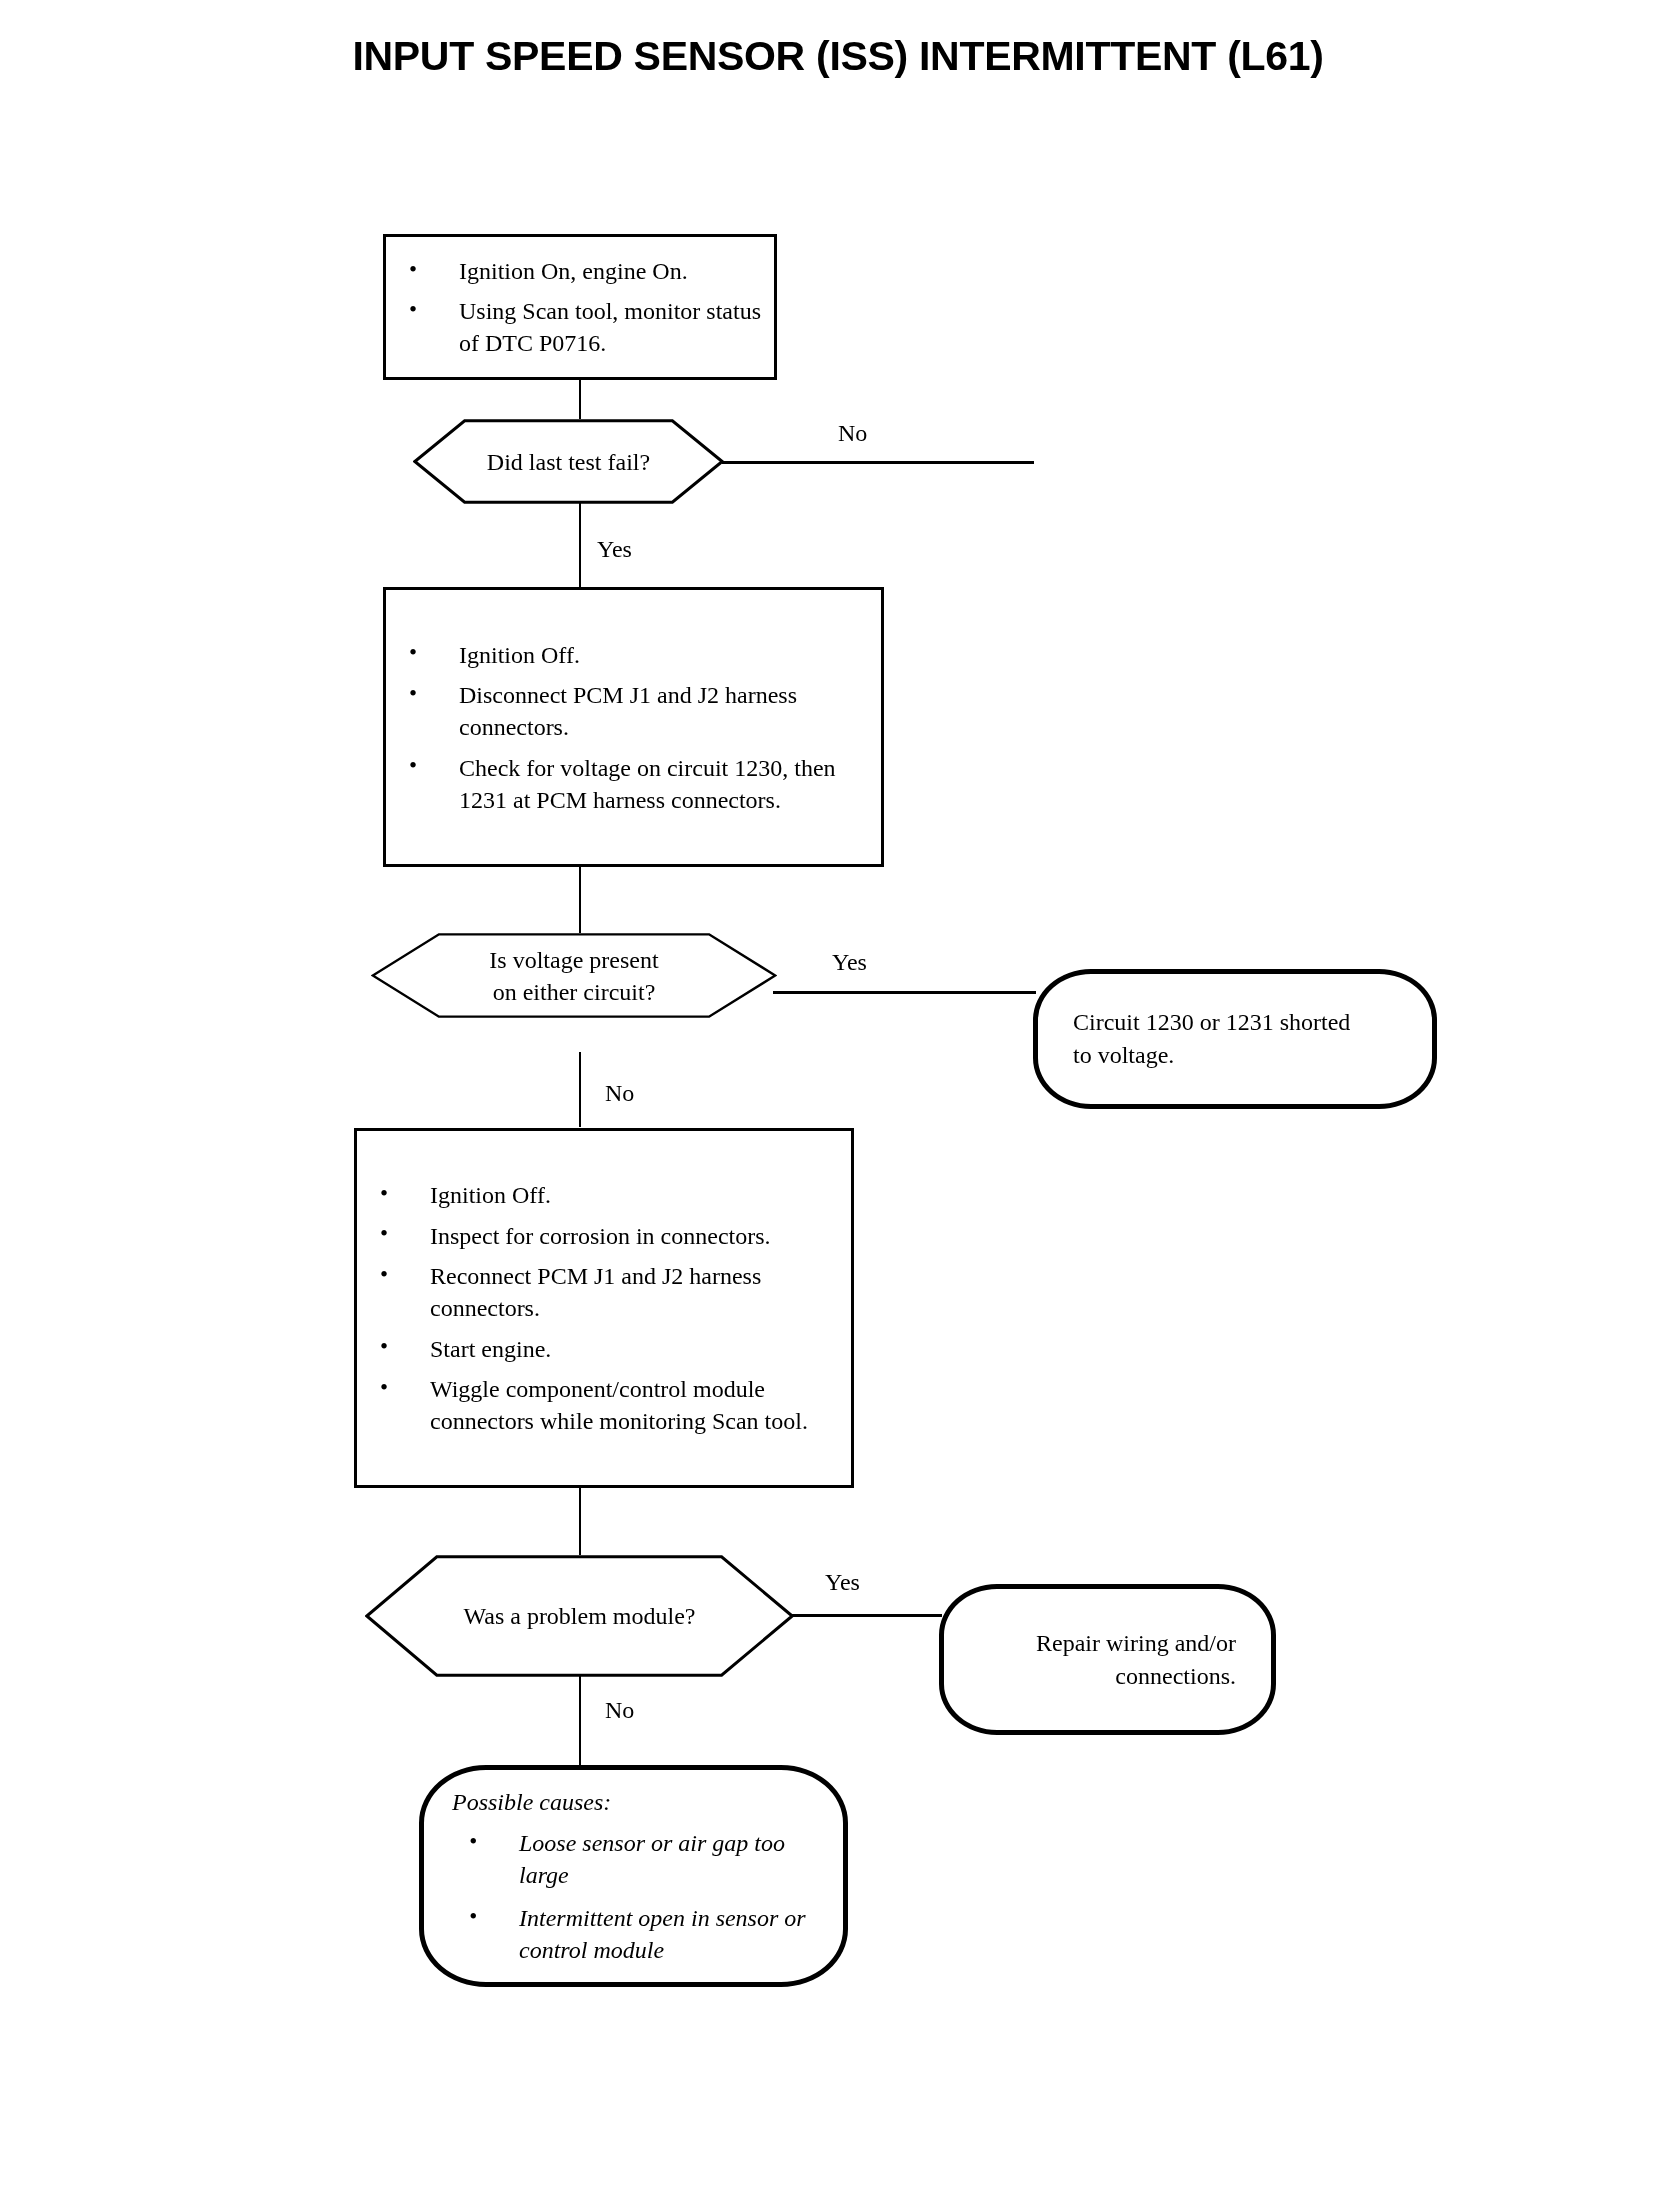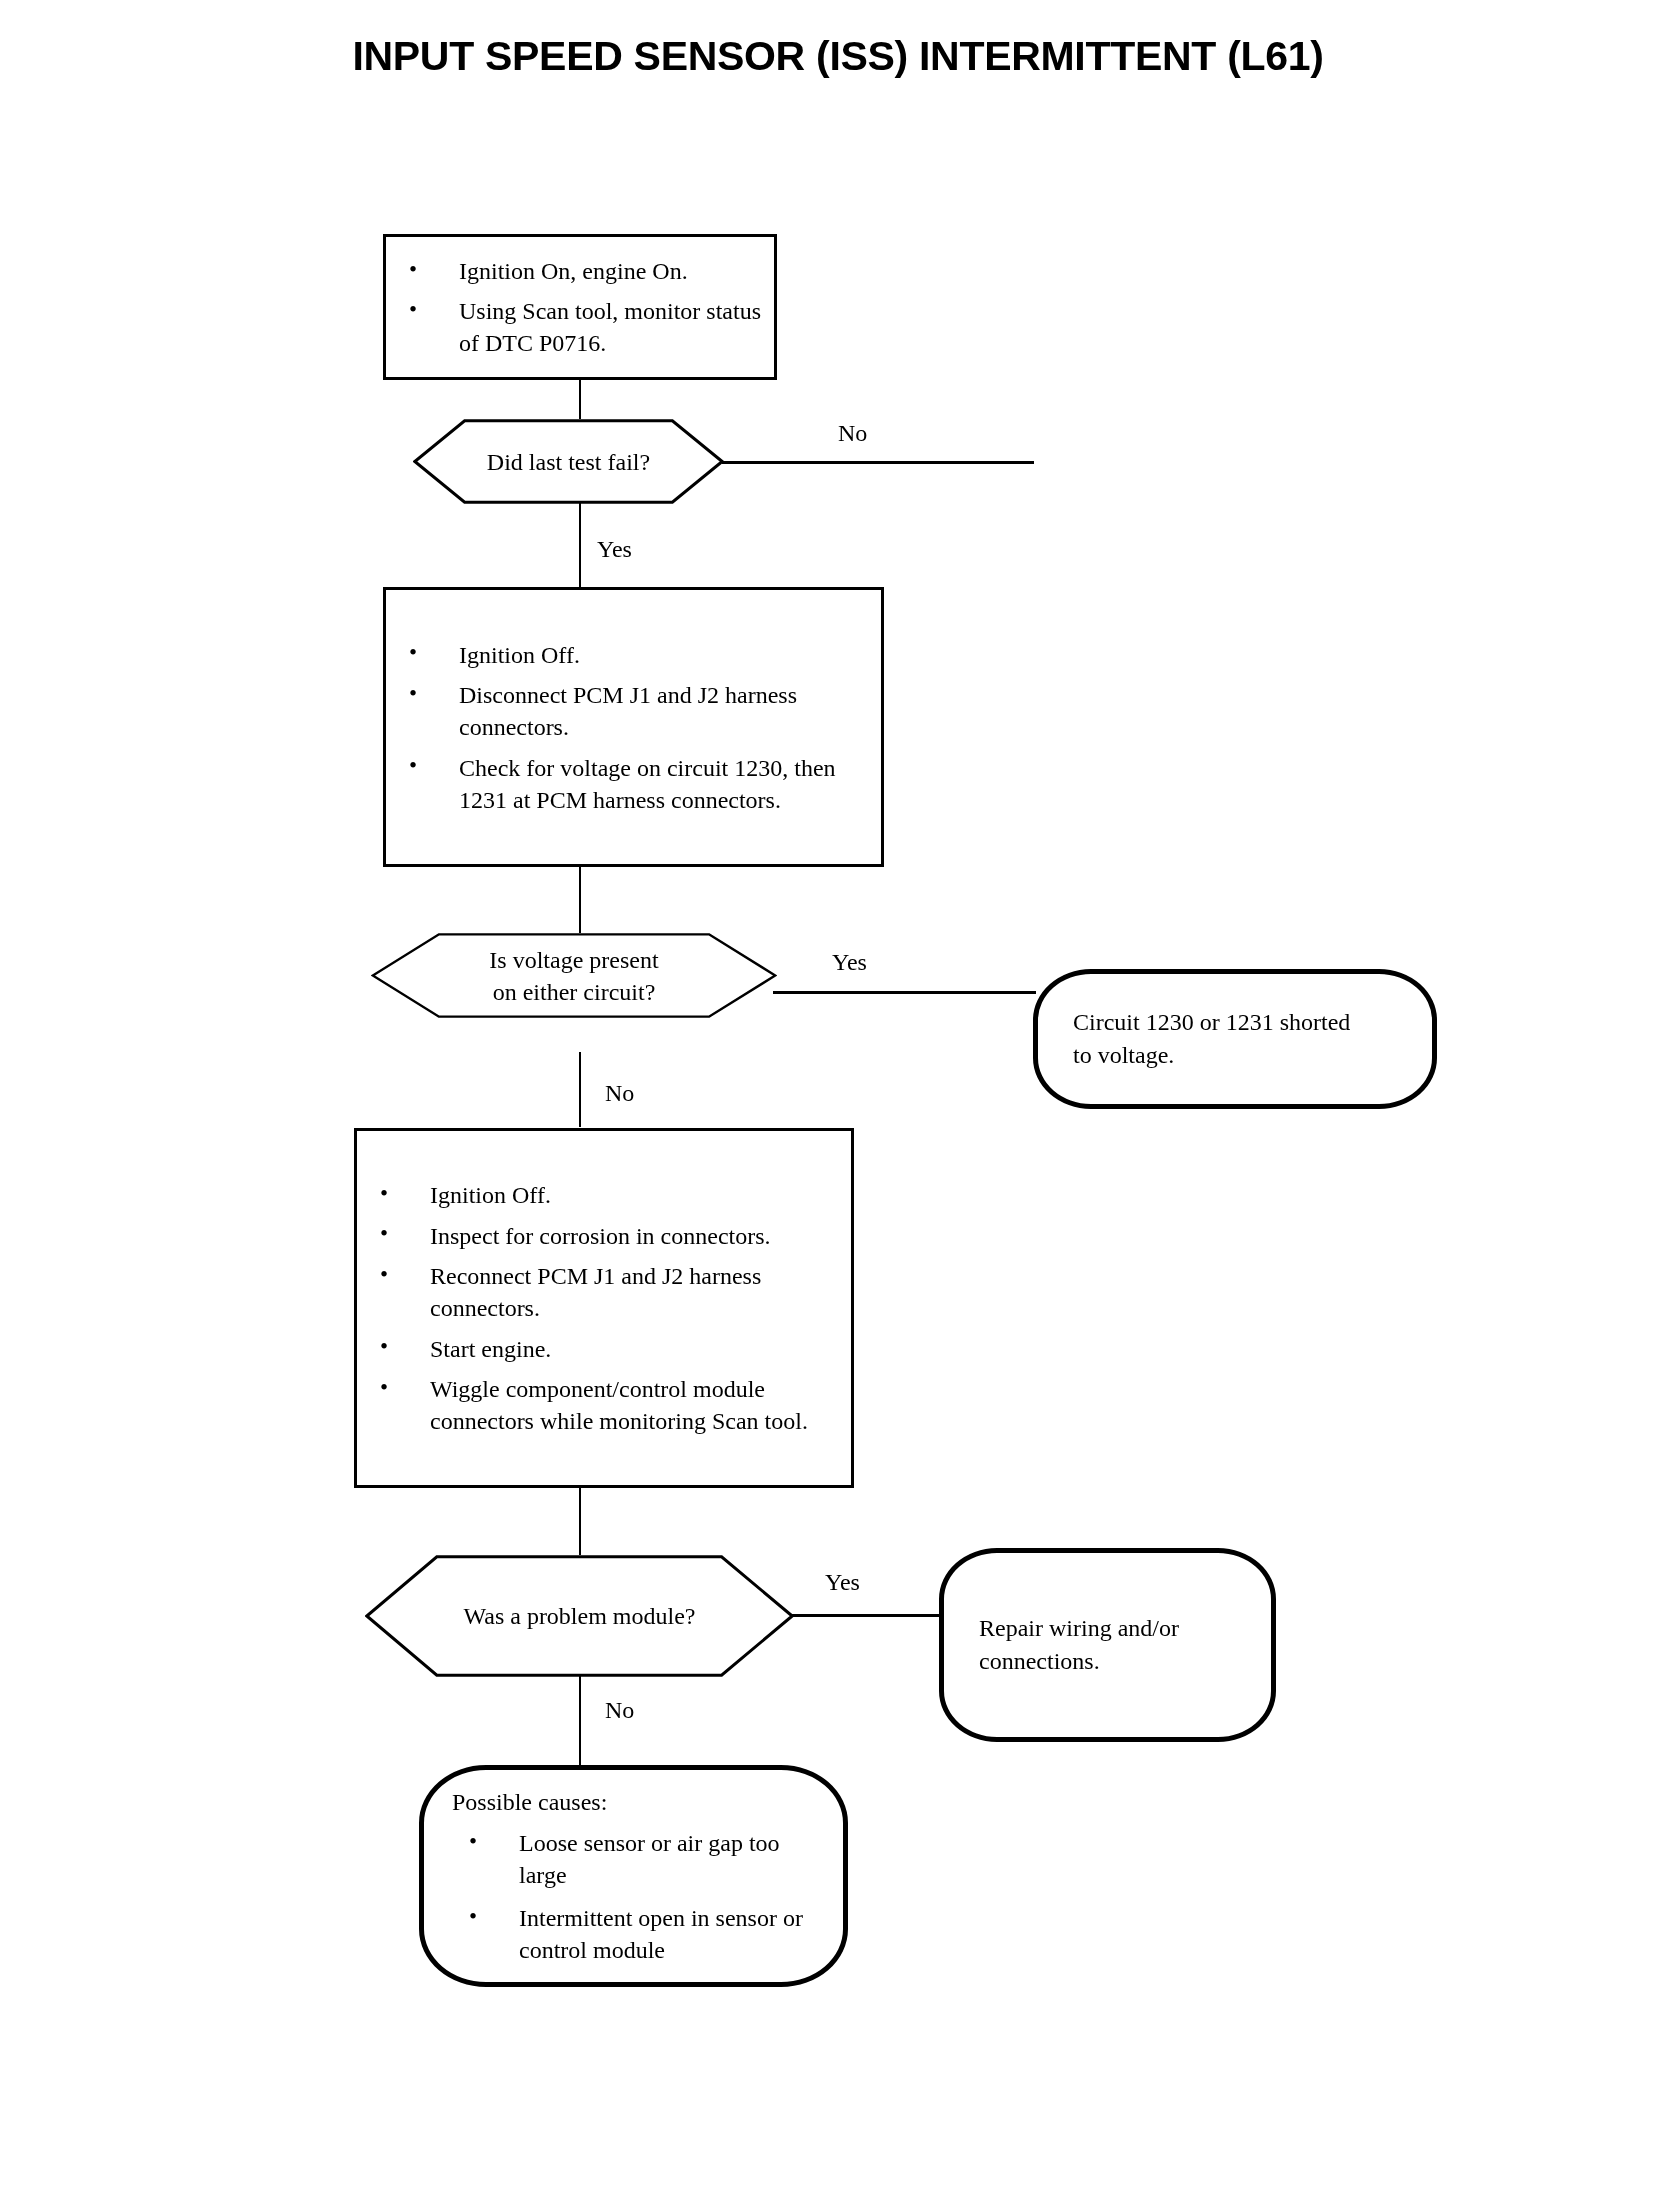--- a/index.html
+++ b/index.html
@@ -247,31 +247,31 @@
   <div class="node decision" style="left:365px; top:1555px; width:429px; height:122px;">
     <svg viewBox="0 0 705 200" preserveAspectRatio="none">
       <polygon points="118,3 586,3 702,100 586,197 118,197 3,100" fill="#ffffff" stroke="#000000" stroke-width="5"></polygon>
     </svg>
     <div class="label">Was a problem module?</div>
   </div>
 
   <div class="conn h" style="left:790px; top:1614px; width:152px;"></div>
   <div class="edge-label" style="left:825px; top:1568px;">Yes</div>
 
-  <div class="node terminal" style="left:939px; top:1548px; width:337px; height:194px;">
+  <div class="node terminal" style="left:939px; top:1584px; width:337px; height:151px;text-align:right;">
     <div class="text">
       <span class="ln">Repair wiring and/or</span>
       <span class="ln">connections.</span>
     </div>
   </div>
 
   <div class="conn v" style="left:579px; top:1676px; height:90px;"></div>
   <div class="edge-label" style="left:605px; top:1696px;">No</div>
 
-  <div class="node terminal causes" style="left:419px; top:1765px; width:429px; height:222px; border-radius:67px / 58px;">
+  <div class="node terminal causes" style="left:419px; top:1765px; width:429px; height:222px; border-radius:67px / 58px;font-style:italic;">
     <div class="text">
       <div class="heading">Possible causes:</div>
       <ul>
         <li>Loose sensor or air gap too large</li>
         <li>Intermittent open in sensor or control module</li>
       </ul>
     </div>
   </div>
 
 </div>

